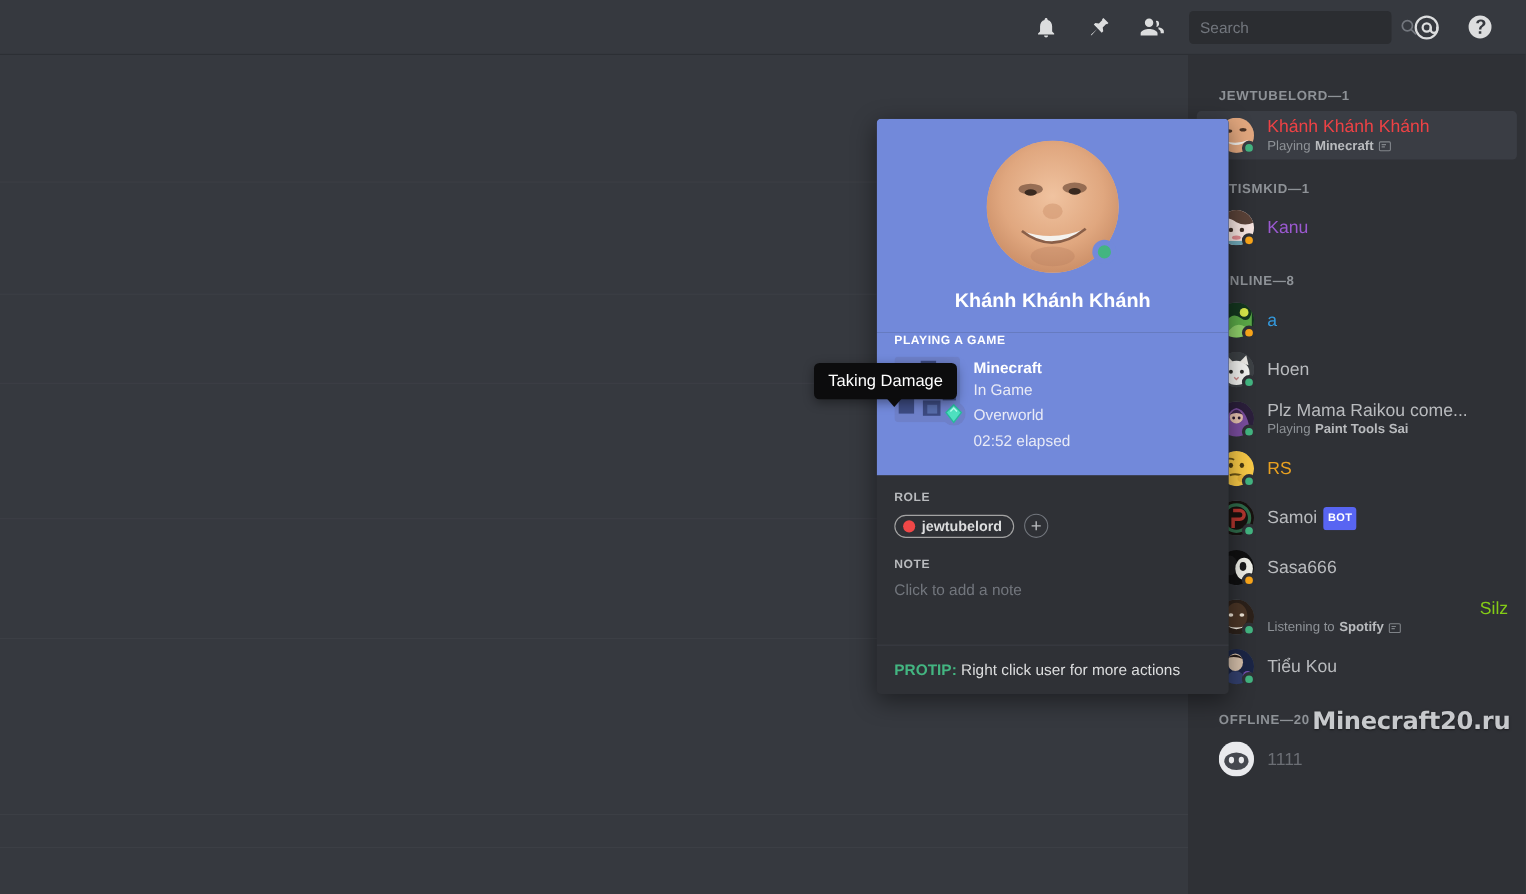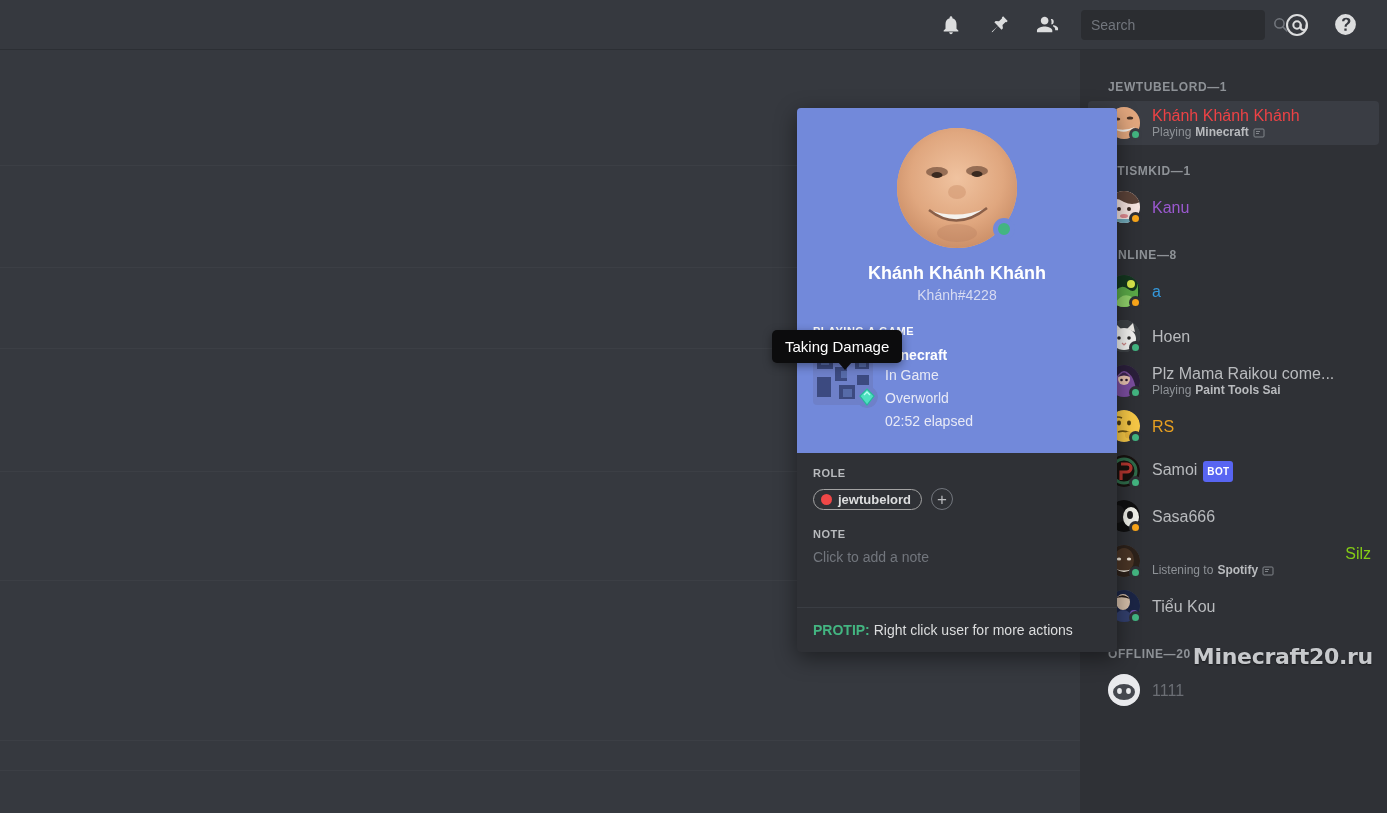--- a/index.html
+++ b/index.html
@@ -295,21 +295,21 @@
     border-top: 1px solid #3a3d43;
     padding: 14px 16px;
     font-size: 14px;
     color: #dcddde;
   }
   .pc-footer b { color: #43b581; font-weight: bold; }
 
   
   .tooltip {
     position: absolute;
-    left: 772px; top: 330px;
+    left: 740px; top: 330px;
     background: #0c0c0d;
     color: #ffffff;
     font-size: 15px;
     padding: 8px 13px;
     border-radius: 5px;
     white-space: nowrap;
     z-index: 80;
     box-shadow: 0 3px 10px rgba(0,0,0,0.4);
   }
   .tooltip::after {
@@ -633,21 +633,20 @@
             <ellipse cx="80" cy="46" rx="5.5" ry="3" fill="#3a2a20"></ellipse>
             <ellipse cx="60" cy="64" rx="9" ry="7" fill="#cf9570" opacity="0.55"></ellipse>
             <path d="M32 82 Q60 104 90 80 Q60 92 32 82 Z" fill="#f4f2ee"></path>
             <path d="M32 82 Q60 104 90 80" stroke="#8a5f48" stroke-width="2.5" fill="none"></path>
             <ellipse cx="60" cy="105" rx="20" ry="9" fill="#b87f5e" opacity="0.35"></ellipse>
           </svg>
         </div>
         <div class="pc-status-dot"></div>
       </div>
       <div class="pc-username">Khánh Khánh Khánh</div>
-      <div class="pc-tag">Khánh#4228</div>
     </div>
 
     <div class="pc-activity">
       <div class="pc-section-label">PLAYING A GAME</div>
       <div class="pc-act-row">
         <div class="pc-game-icon-wrap">
           <div class="pc-game-icon">
             <svg viewBox="0 0 60 60" width="60" height="60">
               <rect width="60" height="60" fill="#6e80c9"></rect>
               <g fill="#3c4a80">

